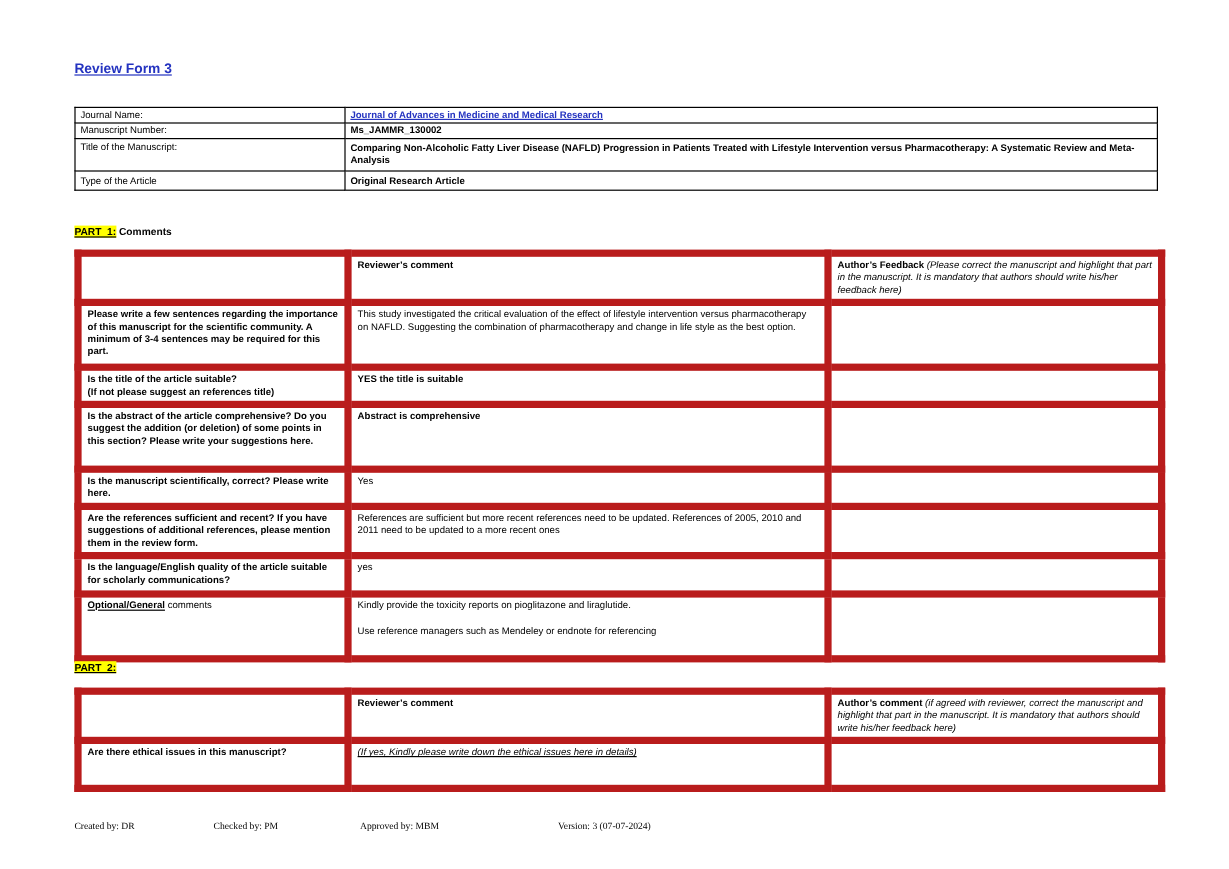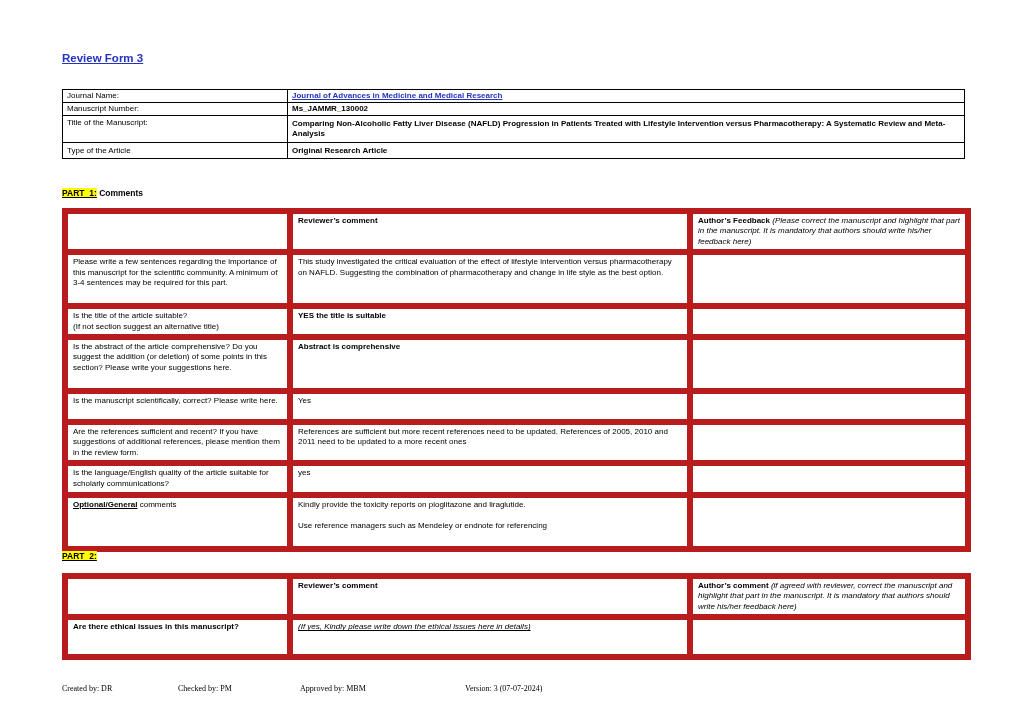--- a/index.html
+++ b/index.html
@@ -63,21 +63,21 @@
     border:6px solid #b91c1c;
     font-size:8px;line-height:1.3;
     vertical-align:top;
     padding:2px 5px;
     white-space:pre-line;
   }
   .head-rev{font-weight:bold;padding-left:6px;padding-top:3px;}
   .head-auth{padding-top:2px;margin-left:28px;}
   .head-auth .hb{font-weight:bold;}
   .head-auth .hi{font-style:italic;font-weight:normal;}
-  .q{font-weight:normal;padding-left:13px;padding-top:3px;padding-right:8px;margin-top:40px;}
+  .q{font-weight:bold;padding-left:13px;padding-top:3px;padding-right:8px;margin-top:40px;}
   .q-flush{padding-left:2px;padding-top:3px;}
   .opt-bold{font-weight:bold;text-decoration:underline;}
   .ans{padding-left:6px;padding-top:3px;}
   .ans-bi{font-weight:bold;padding-left:19px;padding-top:4px;}
   .q-mid{font-weight:bold;vertical-align:middle;padding-left:2px;}
   .eth-note{font-style:italic;text-decoration:underline;padding-left:7px;padding-top:4px;}
   
   .footer{
     position:absolute;left:62px;top:684px;width:903px;height:14px;
     font-family:"Liberation Serif",serif;font-size:8px;text-align:right;
@@ -134,21 +134,21 @@
         <td class="head-rev">Reviewer’s comment</td>
         <td class="head-auth"><span class="hb">Author’s Feedback</span> <span class="hi">(Please correct the manuscript and highlight that part in the manuscript. It is mandatory that authors should write his/her feedback here)</span></td>
       </tr>
       <tr style="height:54px">
         <td class="q">Please write a few sentences regarding the importance of this manuscript for the scientific community. A minimum of 3-4 sentences may be required for this part.</td>
         <td class="ans">This study investigated the critical evaluation of the effect of lifestyle intervention versus pharmacotherapy on NAFLD. Suggesting the combination of pharmacotherapy and change in life style as the best option.</td>
         <td></td>
       </tr>
       <tr style="height:30px">
         <td class="q">Is the title of the article suitable?
-(If not section suggest an alternative title)</td>
+(If not please suggest an references title)</td>
         <td class="ans-bi">YES the title is suitable</td>
         <td></td>
       </tr>
       <tr style="height:54px">
         <td class="q">Is the abstract of the article comprehensive? Do you suggest the addition (or deletion) of some points in this section? Please write your suggestions here.</td>
         <td class="ans-bi">Abstract is comprehensive</td>
         <td></td>
       </tr>
       <tr style="height:31px">
         <td class="q">Is the manuscript scientifically, correct? Please write here.</td>

